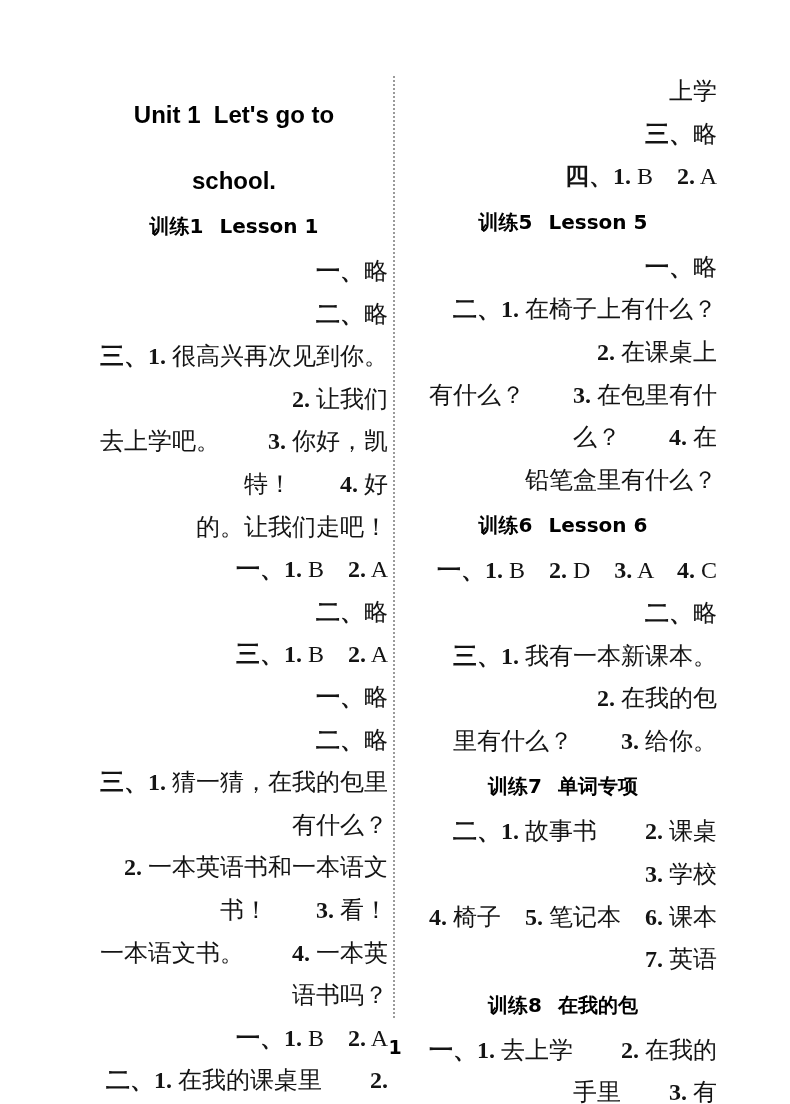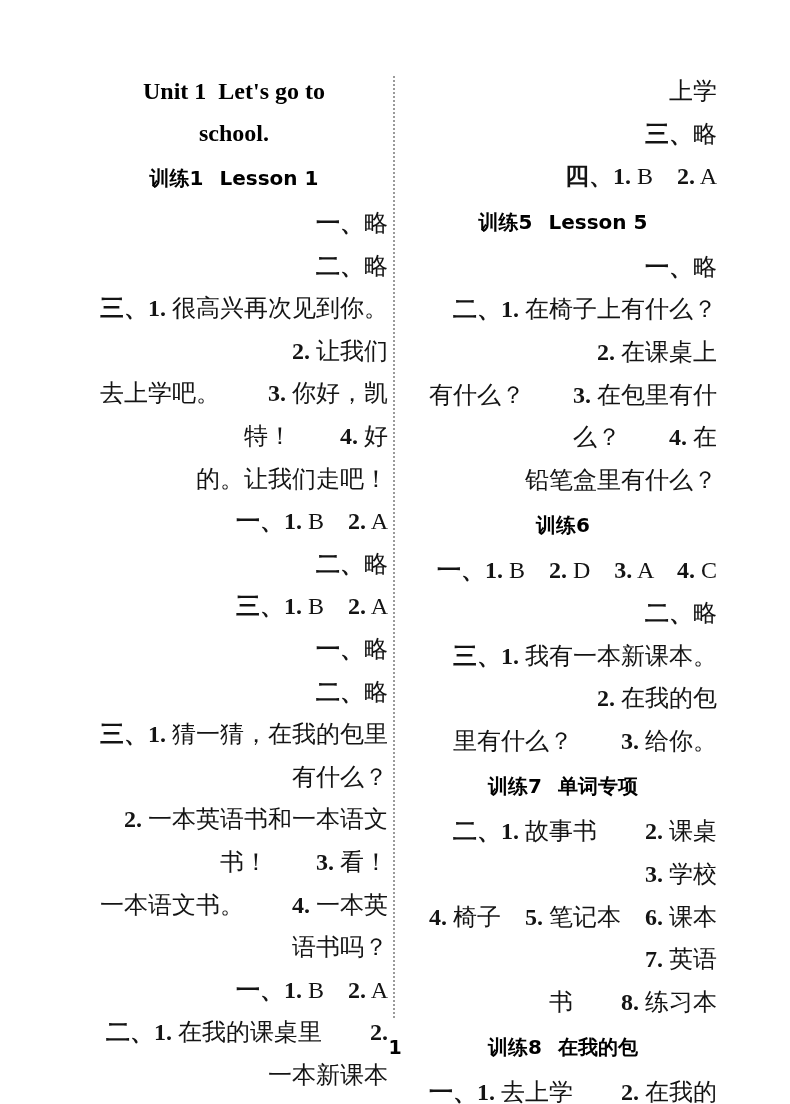--- a/index.html
+++ b/index.html
@@ -21,26 +21,27 @@
   .divider {
     position: absolute;
     left: 393px;
     top: 76px;
     height: 942px;
     width: 0;
     border-left: 2px dotted #9a9a9a;
   }
   .unit-title {
     text-align: center;
-    font-family: Liberation Serif, serif;
+    font-family: Liberation Sans, sans-serif;
     font-weight: 700;
     font-size: 24px;
     line-height: 42px;
     white-space: pre-wrap;
     color: #000;
+    margin-top: 24px;
   }
   .sec-heading {
     display: flex;
     justify-content: center;
     gap: 16px;
     font-family: "DejaVu Sans", "Liberation Sans", sans-serif;
     font-weight: 700;
     font-size: 20px;
     line-height: 48px;
     color: #000;
@@ -111,33 +112,33 @@
       <span>训练5</span>
       <span>Lesson 5</span>
     </div>
     <div class="line"><b>一、</b>略</div>
     <div class="line"><b>二、</b><b>1.</b> 在椅子上有什么？　　<b>2.</b> 在课桌上</div>
     <div class="line">有什么？　　<b>3.</b> 在包里有什么？　　<b>4.</b> 在</div>
     <div class="line">铅笔盒里有什么？</div>
 
     <div class="sec-heading">
       <span>训练6</span>
+      <span>Lesson 6</span>
     </div>
     <div class="line"><b>一、</b><b>1.</b> B　<b>2.</b> D　<b>3.</b> A　<b>4.</b> C</div>
     <div class="line"><b>二、</b>略</div>
     <div class="line"><b>三、</b><b>1.</b> 我有一本新课本。　　<b>2.</b> 在我的包</div>
     <div class="line">里有什么？　　<b>3.</b> 给你。</div>
 
     <div class="sec-heading">
       <span>训练7</span>
       <span>单词专项</span>
     </div>
     <div class="line"><b>二、</b><b>1.</b> 故事书　　<b>2.</b> 课桌　　<b>3.</b> 学校</div>
     <div class="line"><b>4.</b> 椅子　<b>5.</b> 笔记本　<b>6.</b> 课本　<b>7.</b> 英语</div>
-    <div class="line">书　　<b>8.</b> 练习本</div>
 
     <div class="sec-heading">
       <span>训练8</span>
       <span>在我的包</span>
     </div>
     <div class="line"><b>一、</b><b>1.</b> 去上学　　<b>2.</b> 在我的手里　　<b>3.</b> 有</div>
 
   </div>
 
   <div class="page-number">1</div>

